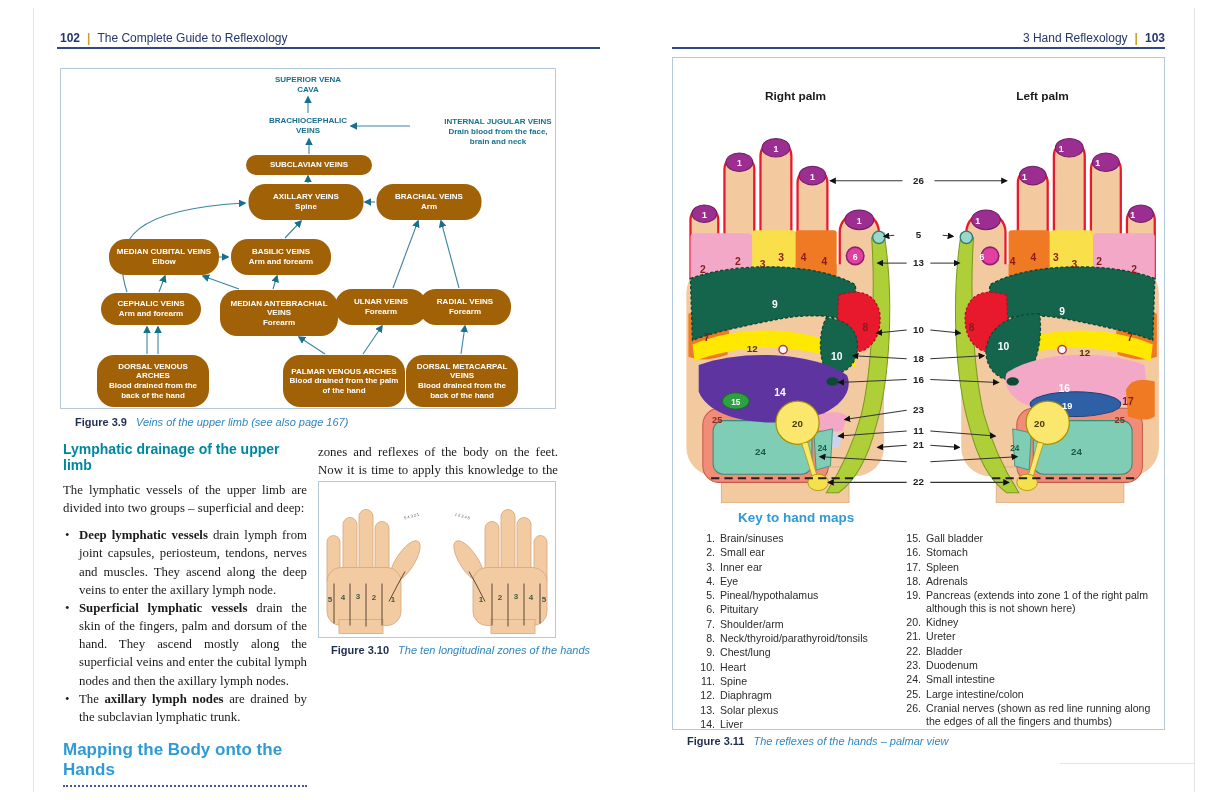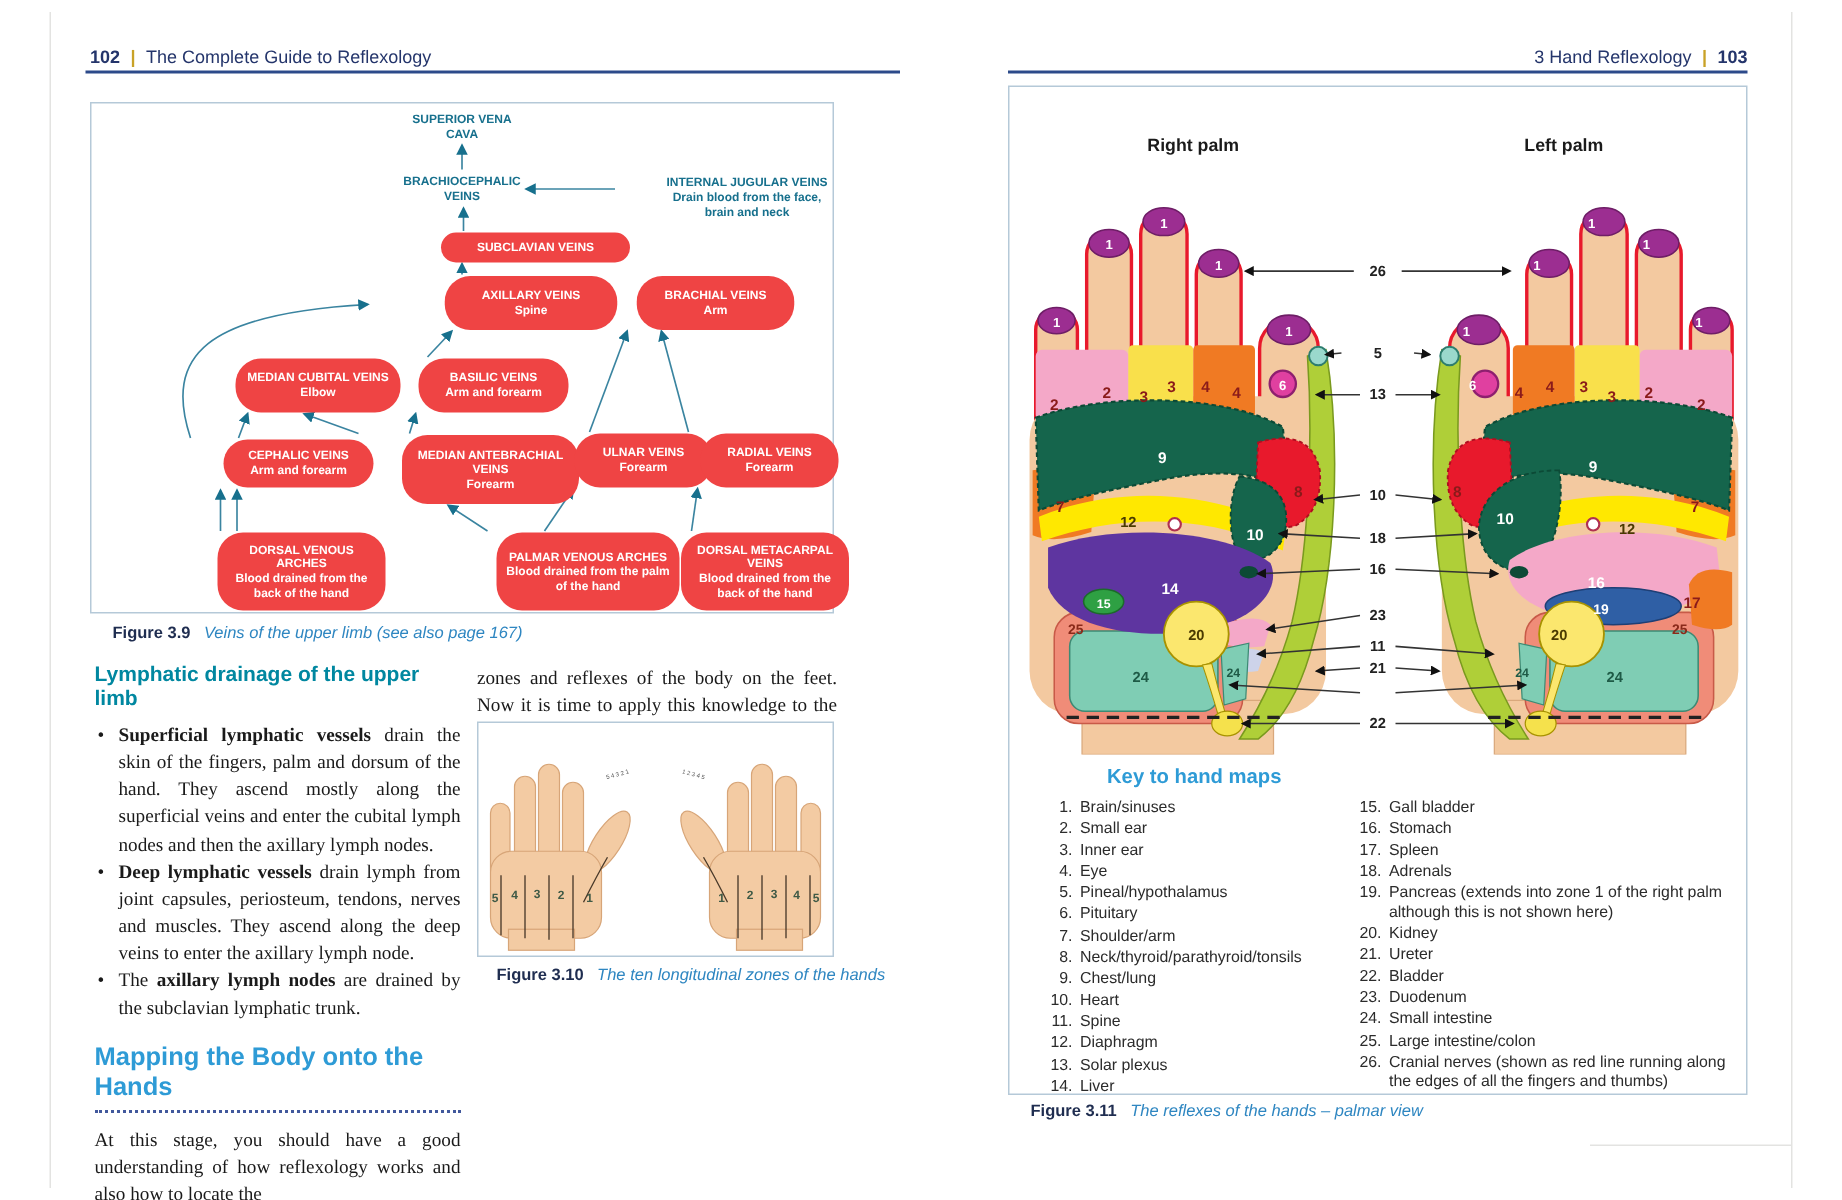--- a/index.html
+++ b/index.html
@@ -13,23 +13,23 @@
   .hd-sep { color:#c9a227; margin:0 7px; font-weight:bold; }
   .hd-rule { position:absolute; top:47px; height:2px; background:#2c4a8a; }
   
   .figbox { position:absolute; background:#fff; border:1px solid #b5c9d8; }
   .figcap { position:absolute; font-size:11px; color:#333;padding-left:13px; }
   .figcap b { color:#1f2d50; font-weight:bold; }
   .figcap i { color:#2e86c1; font-style:italic; margin-left:9px; }
   
   #fd { position:relative; width:494px; height:339px; }
   #fd svg { position:absolute; left:0; top:0; z-index:0; }
-  .pill { position:absolute; transform:translate(-50%,-50%); background:#ef4444;
+  .pill { position:absolute; transform:translate(-50%,-50%); background:#a16207;
     color:#fff; border-radius:17px; text-align:center; font-size:8px; line-height:1.2;
-    padding:0 5px; z-index:1; display:flex; flex-direction:column; justify-content:center;margin-left:48px; }
+    padding:0 5px; z-index:1; display:flex; flex-direction:column; justify-content:center; }
   .pill .t { font-weight:bold; }
   .pill .s { font-weight:600; }
   .tlabel { position:absolute; transform:translate(-50%,-50%); color:#17708d;
     text-align:center; font-size:8px; font-weight:bold; line-height:1.25; z-index:1; }
   .tlabel .note { font-weight:600; }
   
   .col { position:absolute; }
   h3.teal { font-size:14px; color:#0087a0; font-weight:bold; margin-bottom:8px; }
   h2.blue { font-size:17px; color:#2e9bd6; font-weight:bold; line-height:1.18;
     padding-bottom:5px; border-bottom:2px dotted #41589c; margin-bottom:9px; }
@@ -146,23 +146,24 @@
           <span class="s">Blood drained from the back of the hand</span>
         </div>
     </div>
   </div>
   <div class="figcap" style="left:62px;top:416px;">
     <b>Figure 3.9</b><i>Veins of the upper limb (see also page 167)</i>
   </div>
 
   <div class="col" style="left:63px;top:441px;width:244px;">
     <h3 class="teal">Lymphatic drainage of the upper limb</h3>
+    <p class="body">The lymphatic vessels of the upper limb are divided into two groups – superficial and deep:</p>
     <ul class="blist">
+      <li><span></span><b>Deep lymphatic vessels</b><span> drain lymph from joint capsules, periosteum, tendons, nerves and muscles. They ascend along the deep veins to enter the axillary lymph node.</span></li>
       <li><span></span><b>Superficial lymphatic vessels</b><span> drain the skin of the fingers, palm and dorsum of the hand. They ascend mostly along the superficial veins and enter the cubital lymph nodes and then the axillary lymph nodes.</span></li>
-      <li><span></span><b>Deep lymphatic vessels</b><span> drain lymph from joint capsules, periosteum, tendons, nerves and muscles. They ascend along the deep veins to enter the axillary lymph node.</span></li>
       <li><span>The </span><b>axillary lymph nodes</b><span> are drained by the subclavian lymphatic trunk.</span></li>
     </ul>
     <h2 class="blue" style="margin-top:14px;">Mapping the Body onto the Hands</h2>
     <p class="body">At this stage, you should have a good understanding of how reflexology works and also how to locate the</p>
   </div>
 
   <div class="col" style="left:318px;top:443px;width:240px;">
     <p class="body">zones and reflexes of the body on the feet. Now it is time to apply this knowledge to the hands.</p>
   </div>
 

